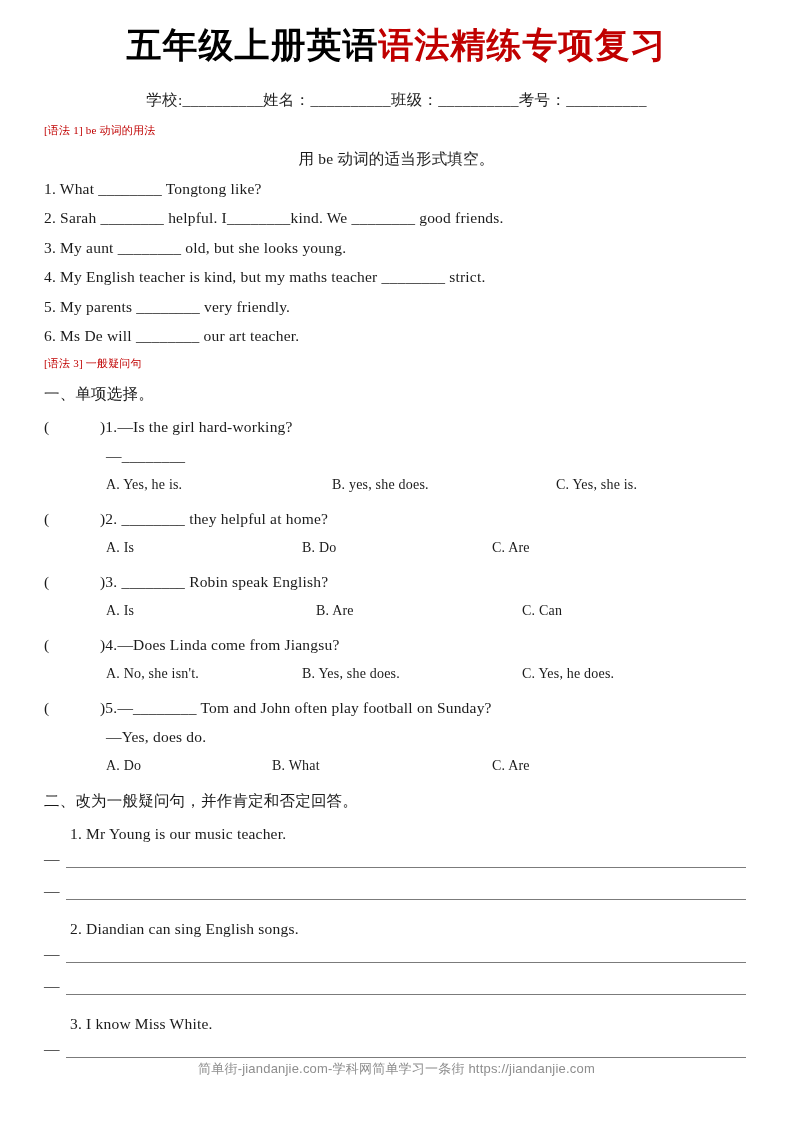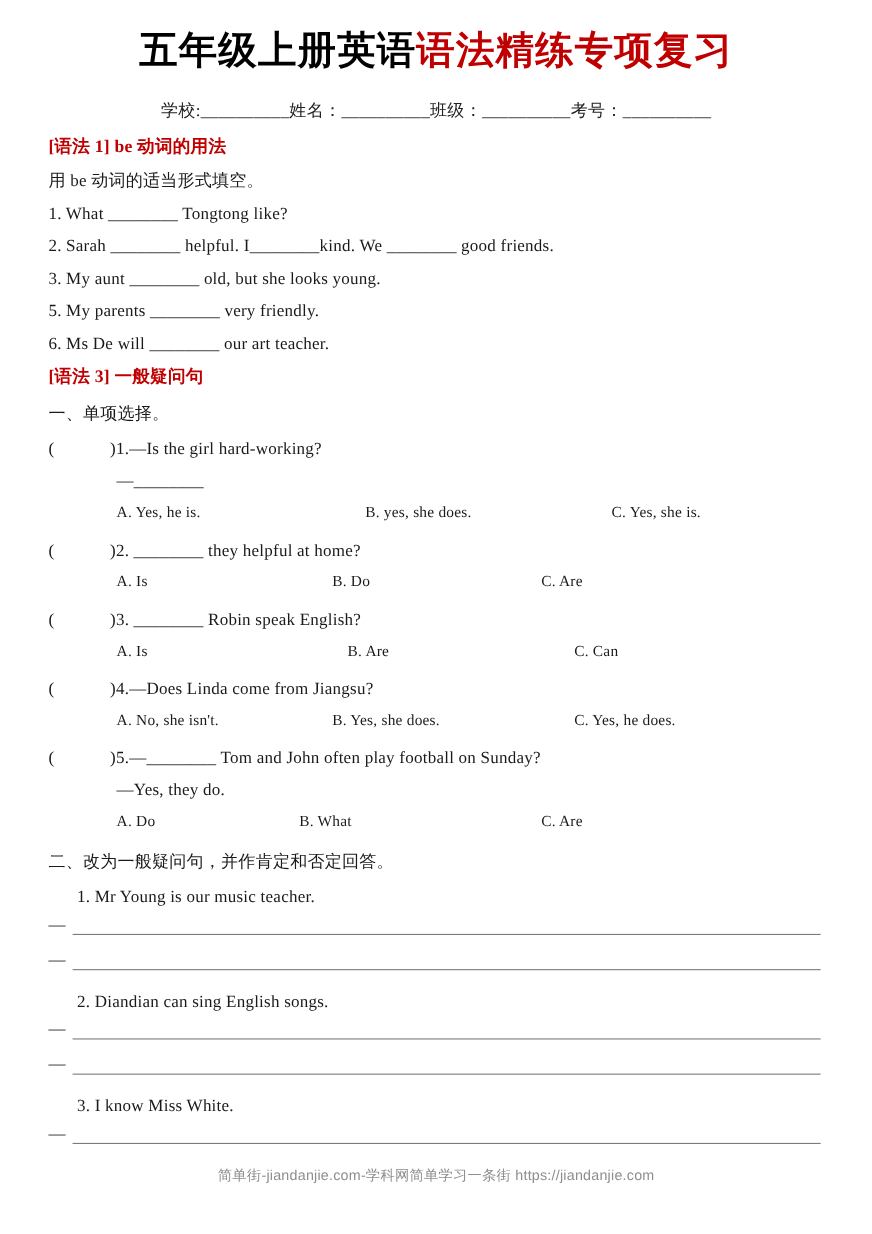--- a/index.html
+++ b/index.html
@@ -44,35 +44,35 @@
     font-size: 15.5px;
     text-align: center;
     letter-spacing: 0.3px;
     white-space: nowrap;
     color: #222;
   }
 
   
   .sec-head {
     color: #c00000;
-    font-size: 16px;
-    font-weight: bold;
+    font-size: 11px;
+    font-weight: normal;
     margin-top: 12px;
     letter-spacing: 0.2px;
   }
 
   
   .row {
     font-size: 15.5px;
     line-height: 1.0;
     margin-top: 14px;
     letter-spacing: 0.2px;
     white-space: nowrap;
   }
-  .row.tight { margin-top: 13px; }
+  .row.tight { margin-top: 13px; text-align: center; }
   .sub-head {
     font-size: 15.5px;
     margin-top: 13px;
     letter-spacing: 0.2px;
   }
 
   
   .q-row {
     font-size: 15.5px;
     margin-top: 13px;
@@ -158,20 +158,21 @@
   </h1>
 
   <div class="info-line">学校:__________姓名：__________班级：__________考号：__________</div>
 
   <div class="sec-head">[语法 1] be 动词的用法</div>
   <div class="row tight">用 be 动词的适当形式填空。</div>
 
   <div class="row">1. What ________ Tongtong like?</div>
   <div class="row">2. Sarah ________ helpful. I________kind. We ________ good friends.</div>
   <div class="row">3. My aunt ________ old, but she looks young.</div>
+  <div class="row">4. My English teacher is kind, but my maths teacher ________ strict.</div>
   <div class="row">5. My parents ________ very friendly.</div>
   <div class="row">6. Ms De will ________ our art teacher.</div>
 
   <div class="sec-head">[语法 3] 一般疑问句</div>
   <div class="sub-head">一、单项选择。</div>
 
   <div class="q-row">
     <span class="paren"><span class="lp">(</span></span><span>)1.—Is the girl hard-working?</span>
   </div>
   <div class="answer-line">—________</div>
@@ -204,21 +205,21 @@
   </div>
   <div class="opts">
     <span style="left:62px">A. No, she isn't.</span>
     <span style="left:258px">B. Yes, she does.</span>
     <span style="left:478px">C. Yes, he does.</span>
   </div>
 
   <div class="q-row">
     <span class="paren"><span class="lp">(</span></span><span>)5.—________ Tom and John often play football on Sunday?</span>
   </div>
-  <div class="answer-line">—Yes, they do.</div>
+  <div class="answer-line">—Yes, does do.</div>
   <div class="opts">
     <span style="left:62px">A. Do</span>
     <span style="left:228px">B. What</span>
     <span style="left:448px">C. Are</span>
   </div>
 
   <div class="sub-head">二、改为一般疑问句，并作肯定和否定回答。</div>
 
   <div class="stmt">1. Mr Young is our music teacher.</div>
   <div class="write-line">

